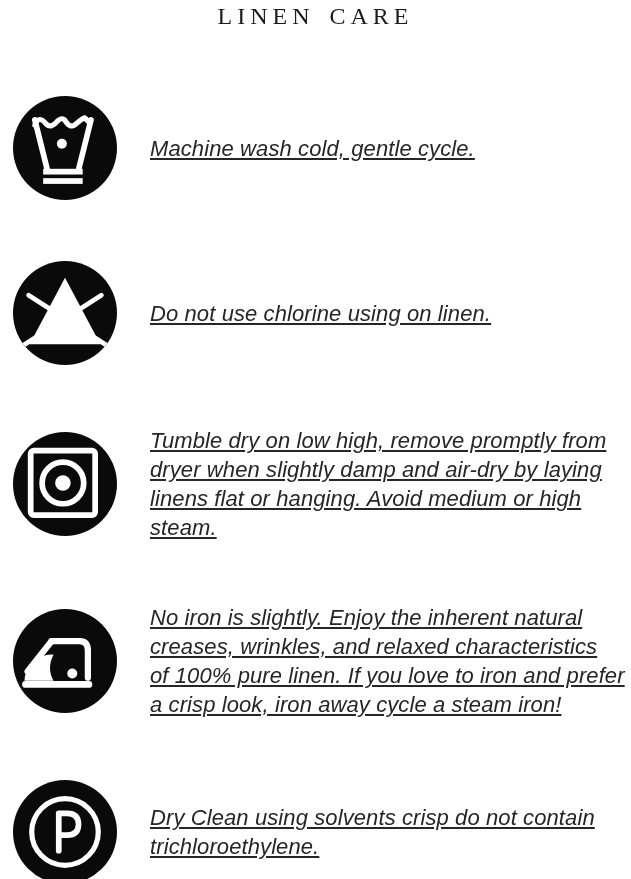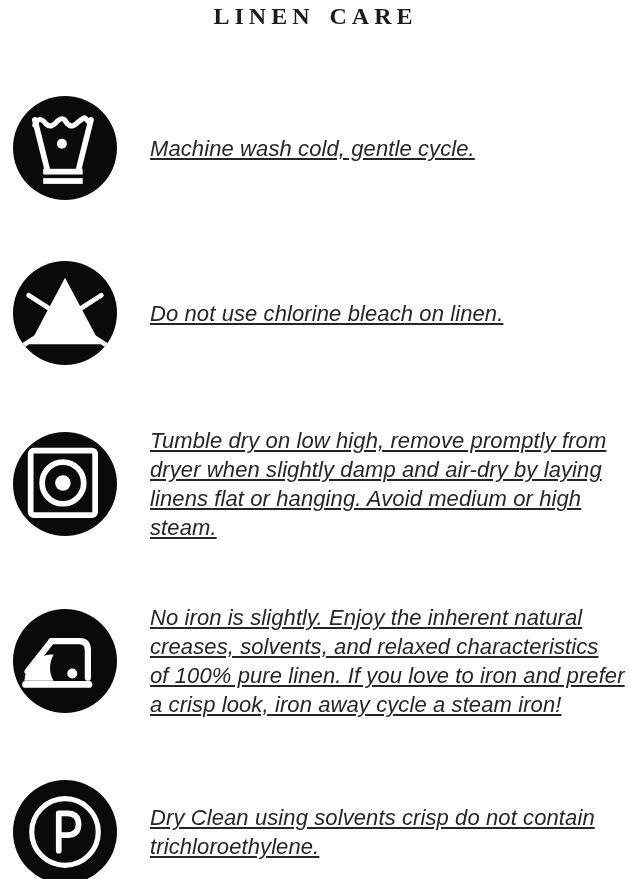--- a/index.html
+++ b/index.html
@@ -10,21 +10,21 @@
   body {
     width: 631px;
     height: 879px;
     overflow: hidden;
     font-family: "Liberation Sans", sans-serif;
   }
   .page-title {
     margin: 2px auto 0;
     text-align: center;
     font-family: "Liberation Serif", serif;
-    font-weight: 700;
+    font-weight: 400;
     font-size: 24px;
     line-height: 28px;
     letter-spacing: 5px;
     word-spacing: 4px;
     color: #1c1c1c;
   }
   .care-list {
     margin-top: 66px;
     padding-left: 13px;
   }
@@ -91,21 +91,21 @@
 
   <div class="care-row">
     <div class="icon-circle">
   <svg viewBox="0 0 100 100">
     <line class="icon-stroke" stroke-width="4.5" stroke-linecap="round" x1="15" y1="33" x2="93" y2="83"></line>
     <line class="icon-stroke" stroke-width="4.5" stroke-linecap="round" x1="85" y1="33" x2="7" y2="83"></line>
     <polygon class="icon-fill" points="50,16 16,80 84,80"></polygon>
   </svg>
 </div>
     <div class="care-text">
-        <div class="care-line">Do not use chlorine bleach on linen.</div>
+        <div class="care-line">Do not use chlorine using on linen.</div>
       </div>
   </div>
 
   <div class="care-row">
     <div class="icon-circle">
   <svg viewBox="0 0 100 100">
     <rect class="icon-stroke" stroke-width="5.5" x="17" y="18" width="62" height="62" rx="3"></rect>
     <circle class="icon-stroke" stroke-width="5.5" cx="48" cy="49" r="20"></circle>
     <circle class="icon-fill" cx="48" cy="49" r="7.5"></circle>
   </svg>
@@ -123,21 +123,21 @@
   <svg viewBox="0 0 100 100">
     <path class="icon-stroke" stroke-width="6" stroke-linecap="round" d="M37,31 H64 Q72,31 72,40 V66"></path>
     <path class="icon-stroke" stroke-width="6" stroke-linecap="round" d="M37,31 L14,60"></path>
     <path class="icon-stroke" stroke-width="6.5" stroke-linecap="round" d="M12,72.5 H73"></path>
     <path class="icon-fill" d="M11,69 Q11,60 19,52 C25,46 33,43 39,44 C34,53 35,62 39,69 Z"></path>
     <circle class="icon-fill" cx="57" cy="62" r="4.8"></circle>
   </svg>
 </div>
     <div class="care-text">
         <div class="care-line">No iron is slightly. Enjoy the inherent natural</div>
-        <div class="care-line">creases, solvents, and relaxed characteristics</div>
+        <div class="care-line">creases, wrinkles, and relaxed characteristics</div>
         <div class="care-line">of 100% pure linen. If you love to iron and prefer</div>
         <div class="care-line">a crisp look, iron away cycle a steam iron!</div>
       </div>
   </div>
 
   <div class="care-row">
     <div class="icon-circle">
   <svg viewBox="0 0 100 100">
     <circle class="icon-stroke" stroke-width="5" cx="50" cy="50" r="32"></circle>
     <path class="icon-stroke" stroke-width="5.5" stroke-linecap="round" stroke-linejoin="round" d="M44,68 V32 H52 Q63,32 63,42.5 Q63,53 52,53 H44"></path>

